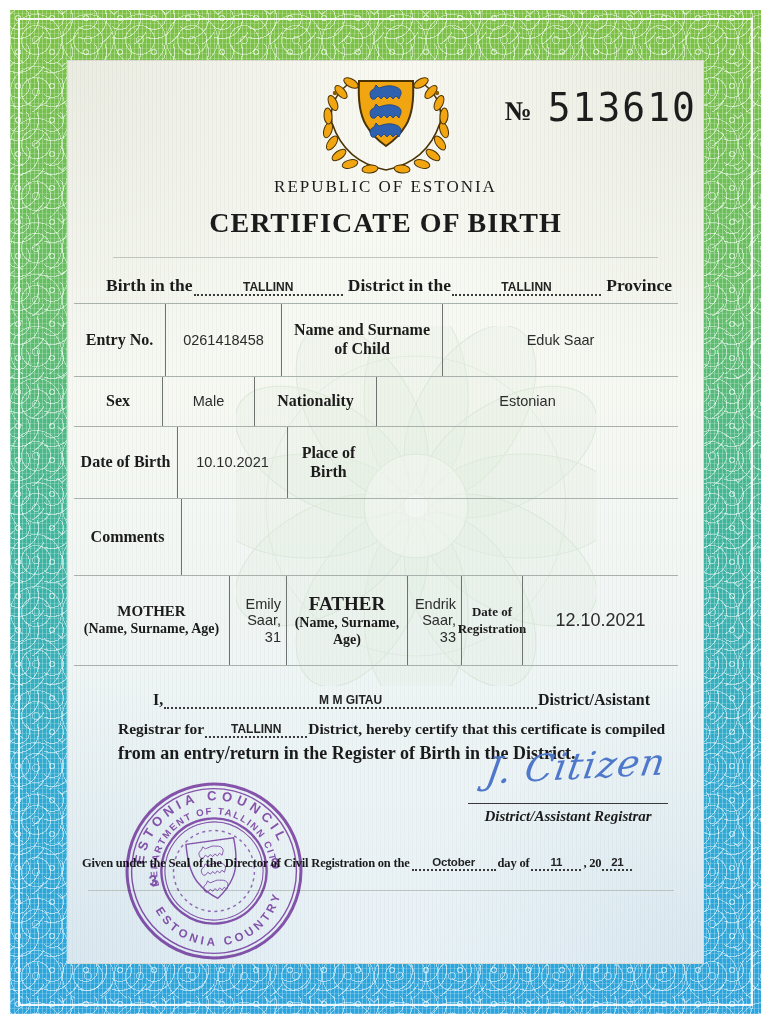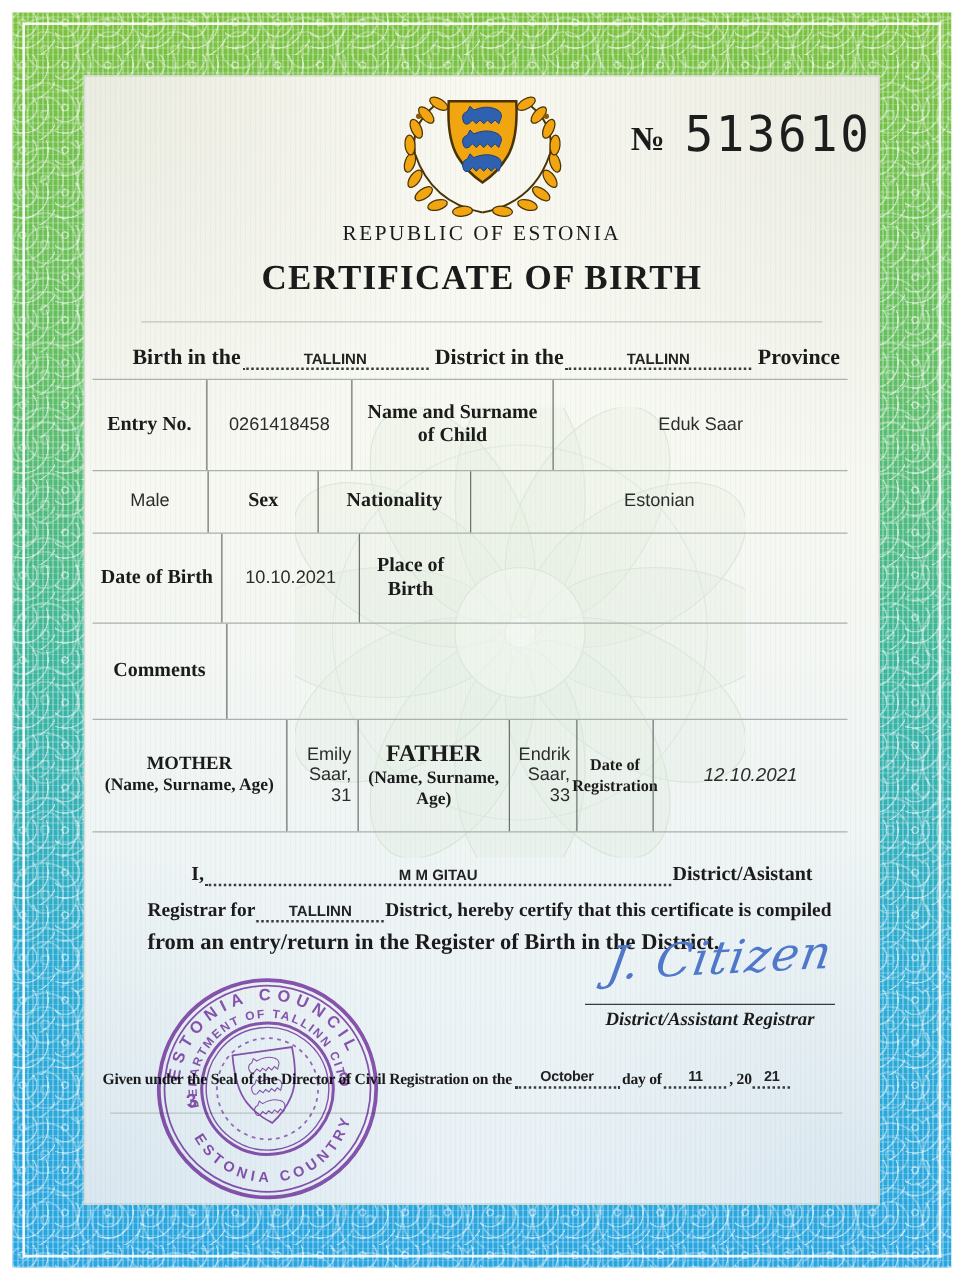--- a/index.html
+++ b/index.html
@@ -60,21 +60,21 @@
   .btable { position:absolute; left:6px; top:242px; width:604px; }
   .trow { display:flex; border-bottom:1px solid #a9b1ac; }
   .trow:first-child { border-top:1px solid #a9b1ac; }
   .tcell { display:flex; flex-direction:column; justify-content:center; align-items:center;
      text-align:center; padding:4px 5px; }
   .tcell + .tcell { border-left:1px solid #6f736f; }
   .lbl { font-weight:bold; font-size:16px; line-height:1.18; }
   .val { font-family:"Liberation Sans", sans-serif; font-size:14.5px; color:#2c2c2c; line-height:1.12; }
   .val-left { align-items:flex-start; text-align:right; }
   .lbl-sm { font-weight:bold; font-size:13px; line-height:1.25; }
-  .val-sm { font-family:"Liberation Sans", sans-serif; font-size:15px; color:#2c2c2c;font-style:italic; }
+  .val-sm { font-family:"Liberation Sans", sans-serif; font-size:18px; color:#2c2c2c; }
 
   
   .stmt1 { position:absolute; top:630px; left:85px; width:497px; display:flex;
      align-items:flex-end; font-size:16px; font-weight:bold; white-space:nowrap; }
   .stmt1 .fillval { flex:1 1 auto; height:15px; margin:0 1px; }
   .stmt2 { position:absolute; top:659px; left:50px; width:565px; display:flex;
      align-items:flex-end; font-size:15.5px; font-weight:bold; white-space:nowrap; }
   .stmt2 .fillval { width:102px; height:15px; margin:0 1px; }
   .stmt3 { position:absolute; top:682px; left:50px; width:565px;
      font-size:18px; font-weight:bold; }
@@ -193,22 +193,22 @@
     </div>
 
     <div class="btable">
       <div class="trow" style="height:74px;">
         <div class="tcell lbl" style="width:91px;">Entry No.</div>
         <div class="tcell val" style="width:116px;">0261418458</div>
         <div class="tcell lbl" style="width:161px;">Name and Surname of Child</div>
         <div class="tcell val" style="flex:1;">Eduk Saar</div>
       </div>
       <div class="trow" style="height:50px;">
+        <div class="tcell lbl" style="width:88px;">Sex</div>
         <div class="tcell val" style="width:92px;">Male</div>
-        <div class="tcell lbl" style="width:88px;">Sex</div>
         <div class="tcell lbl" style="width:122px;">Nationality</div>
         <div class="tcell val" style="flex:1;">Estonian</div>
       </div>
       <div class="trow" style="height:72px;">
         <div class="tcell lbl" style="width:103px;">Date of Birth</div>
         <div class="tcell val" style="width:110px;">10.10.2021</div>
         <div class="tcell lbl" style="width:82px;">Place of Birth</div>
       </div>
       <div class="trow" style="height:77px;">
         <div class="tcell lbl" style="width:107px;">Comments</div>

